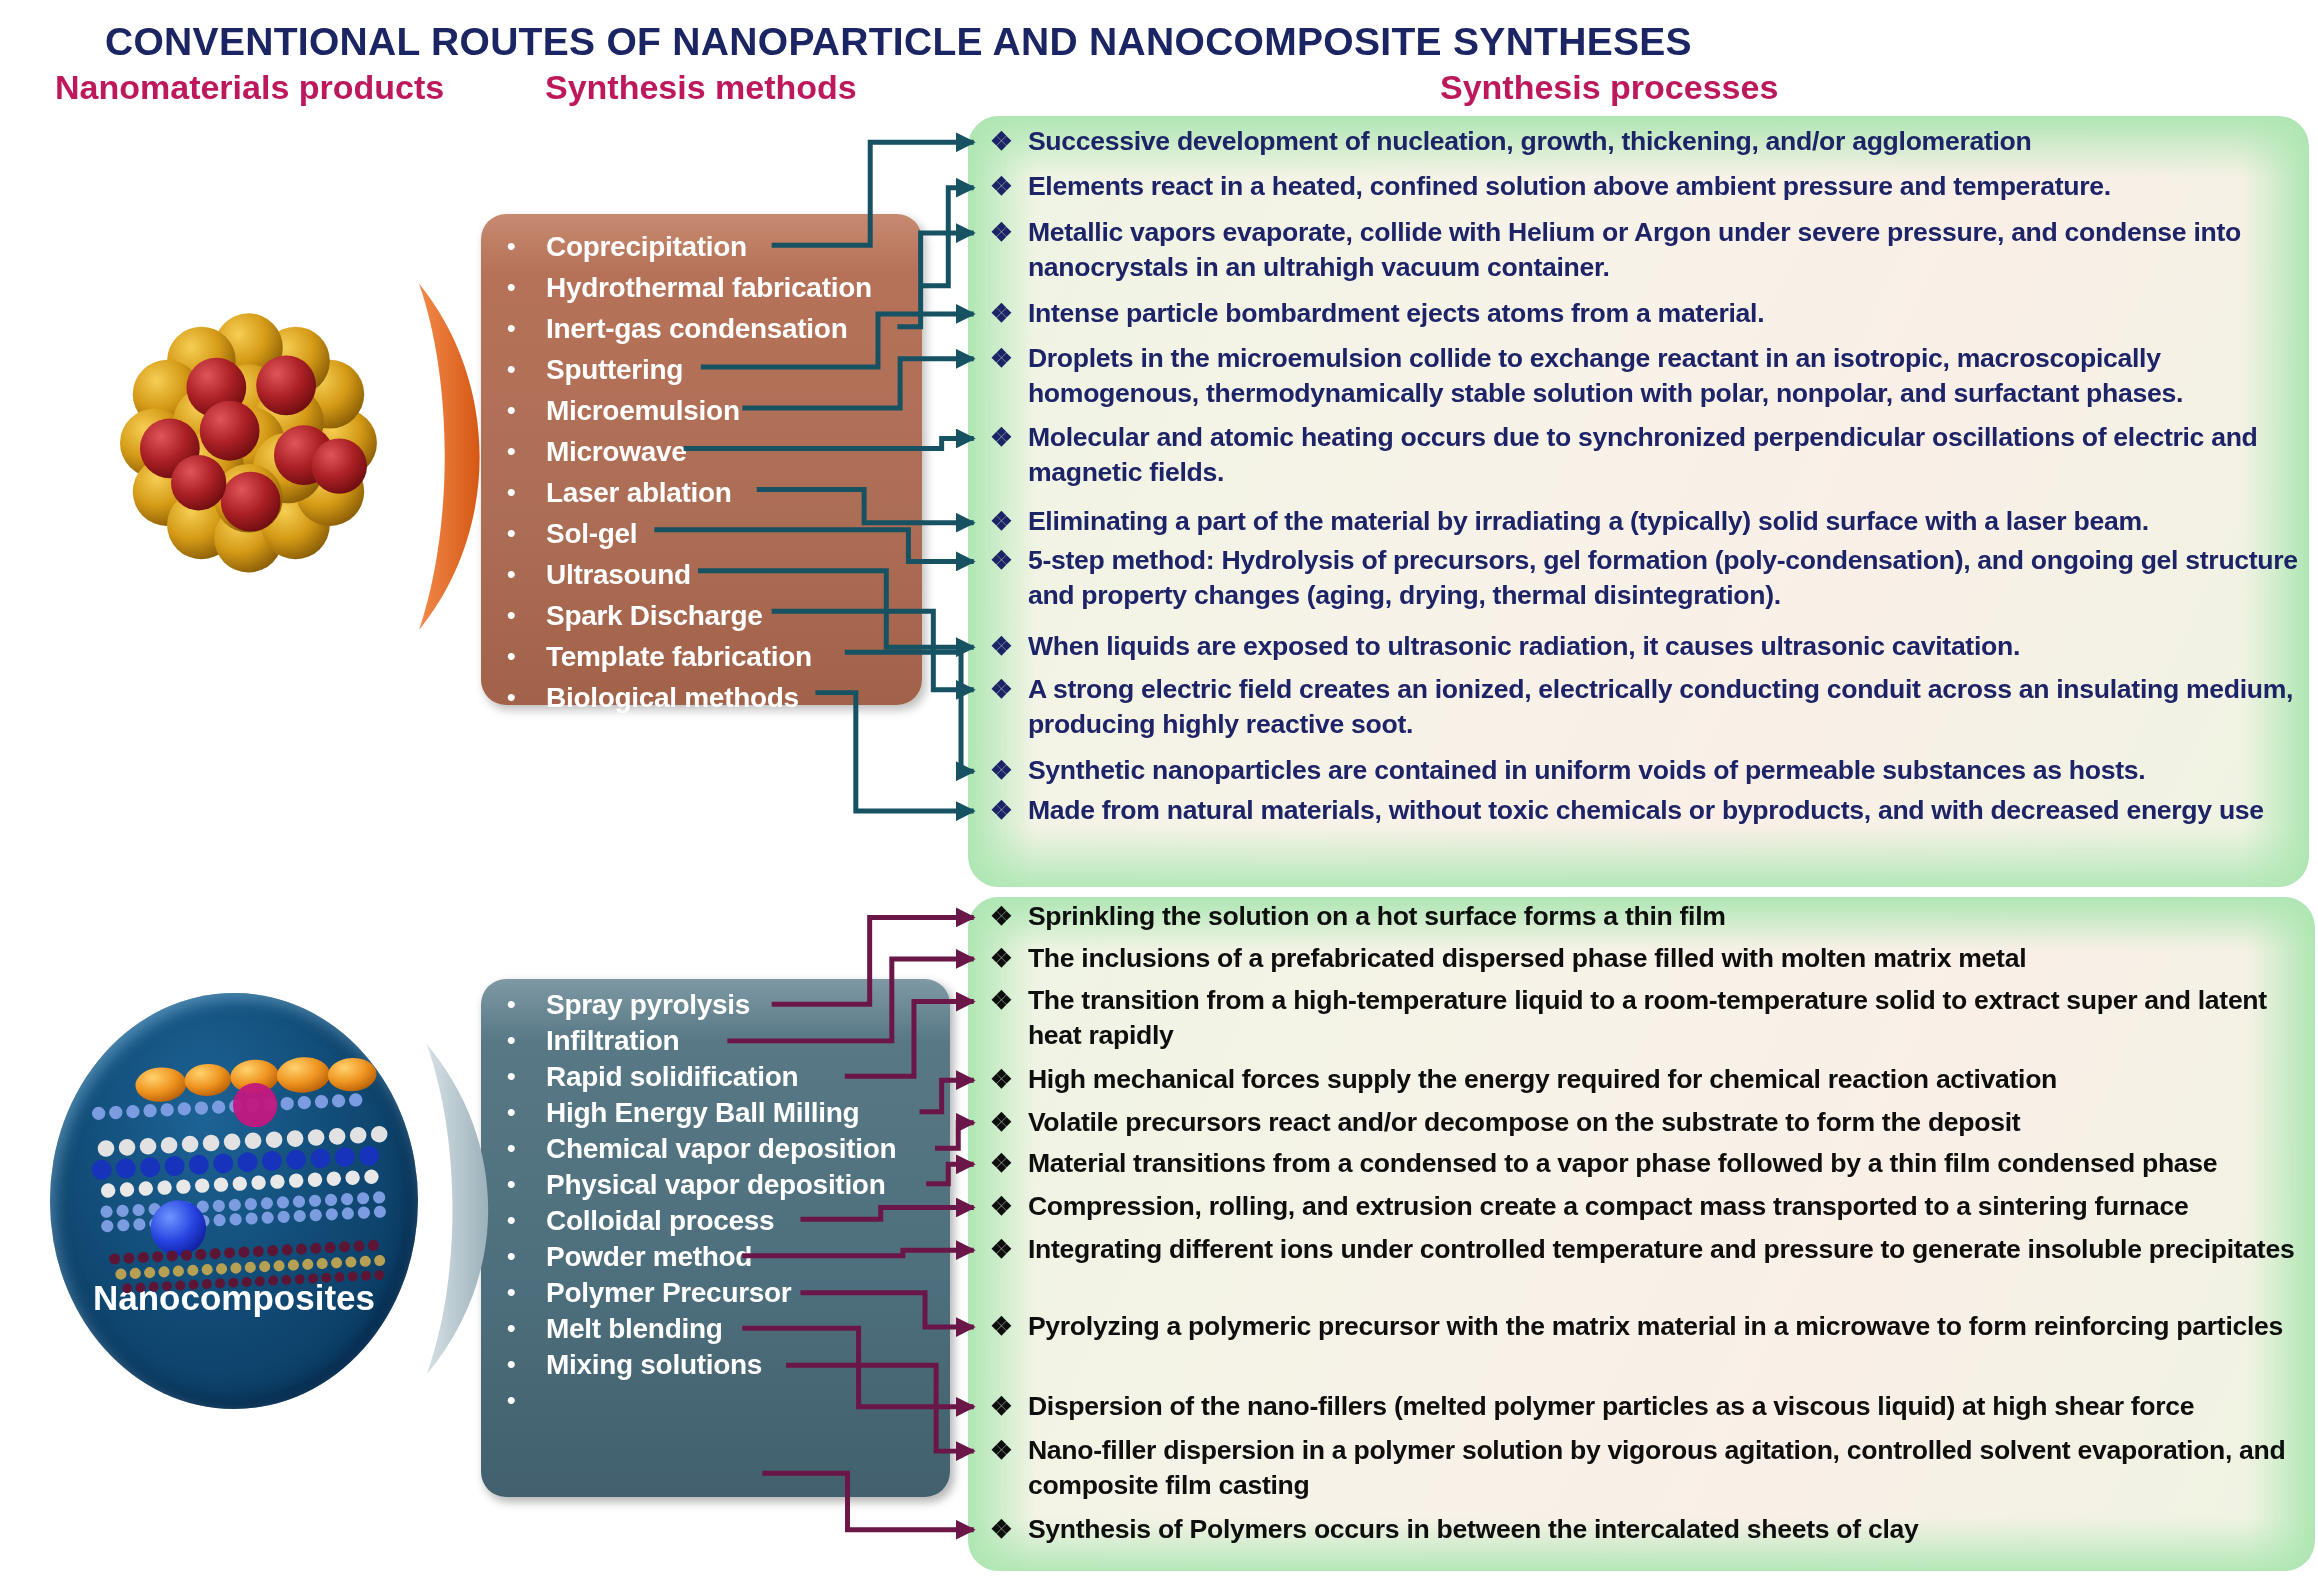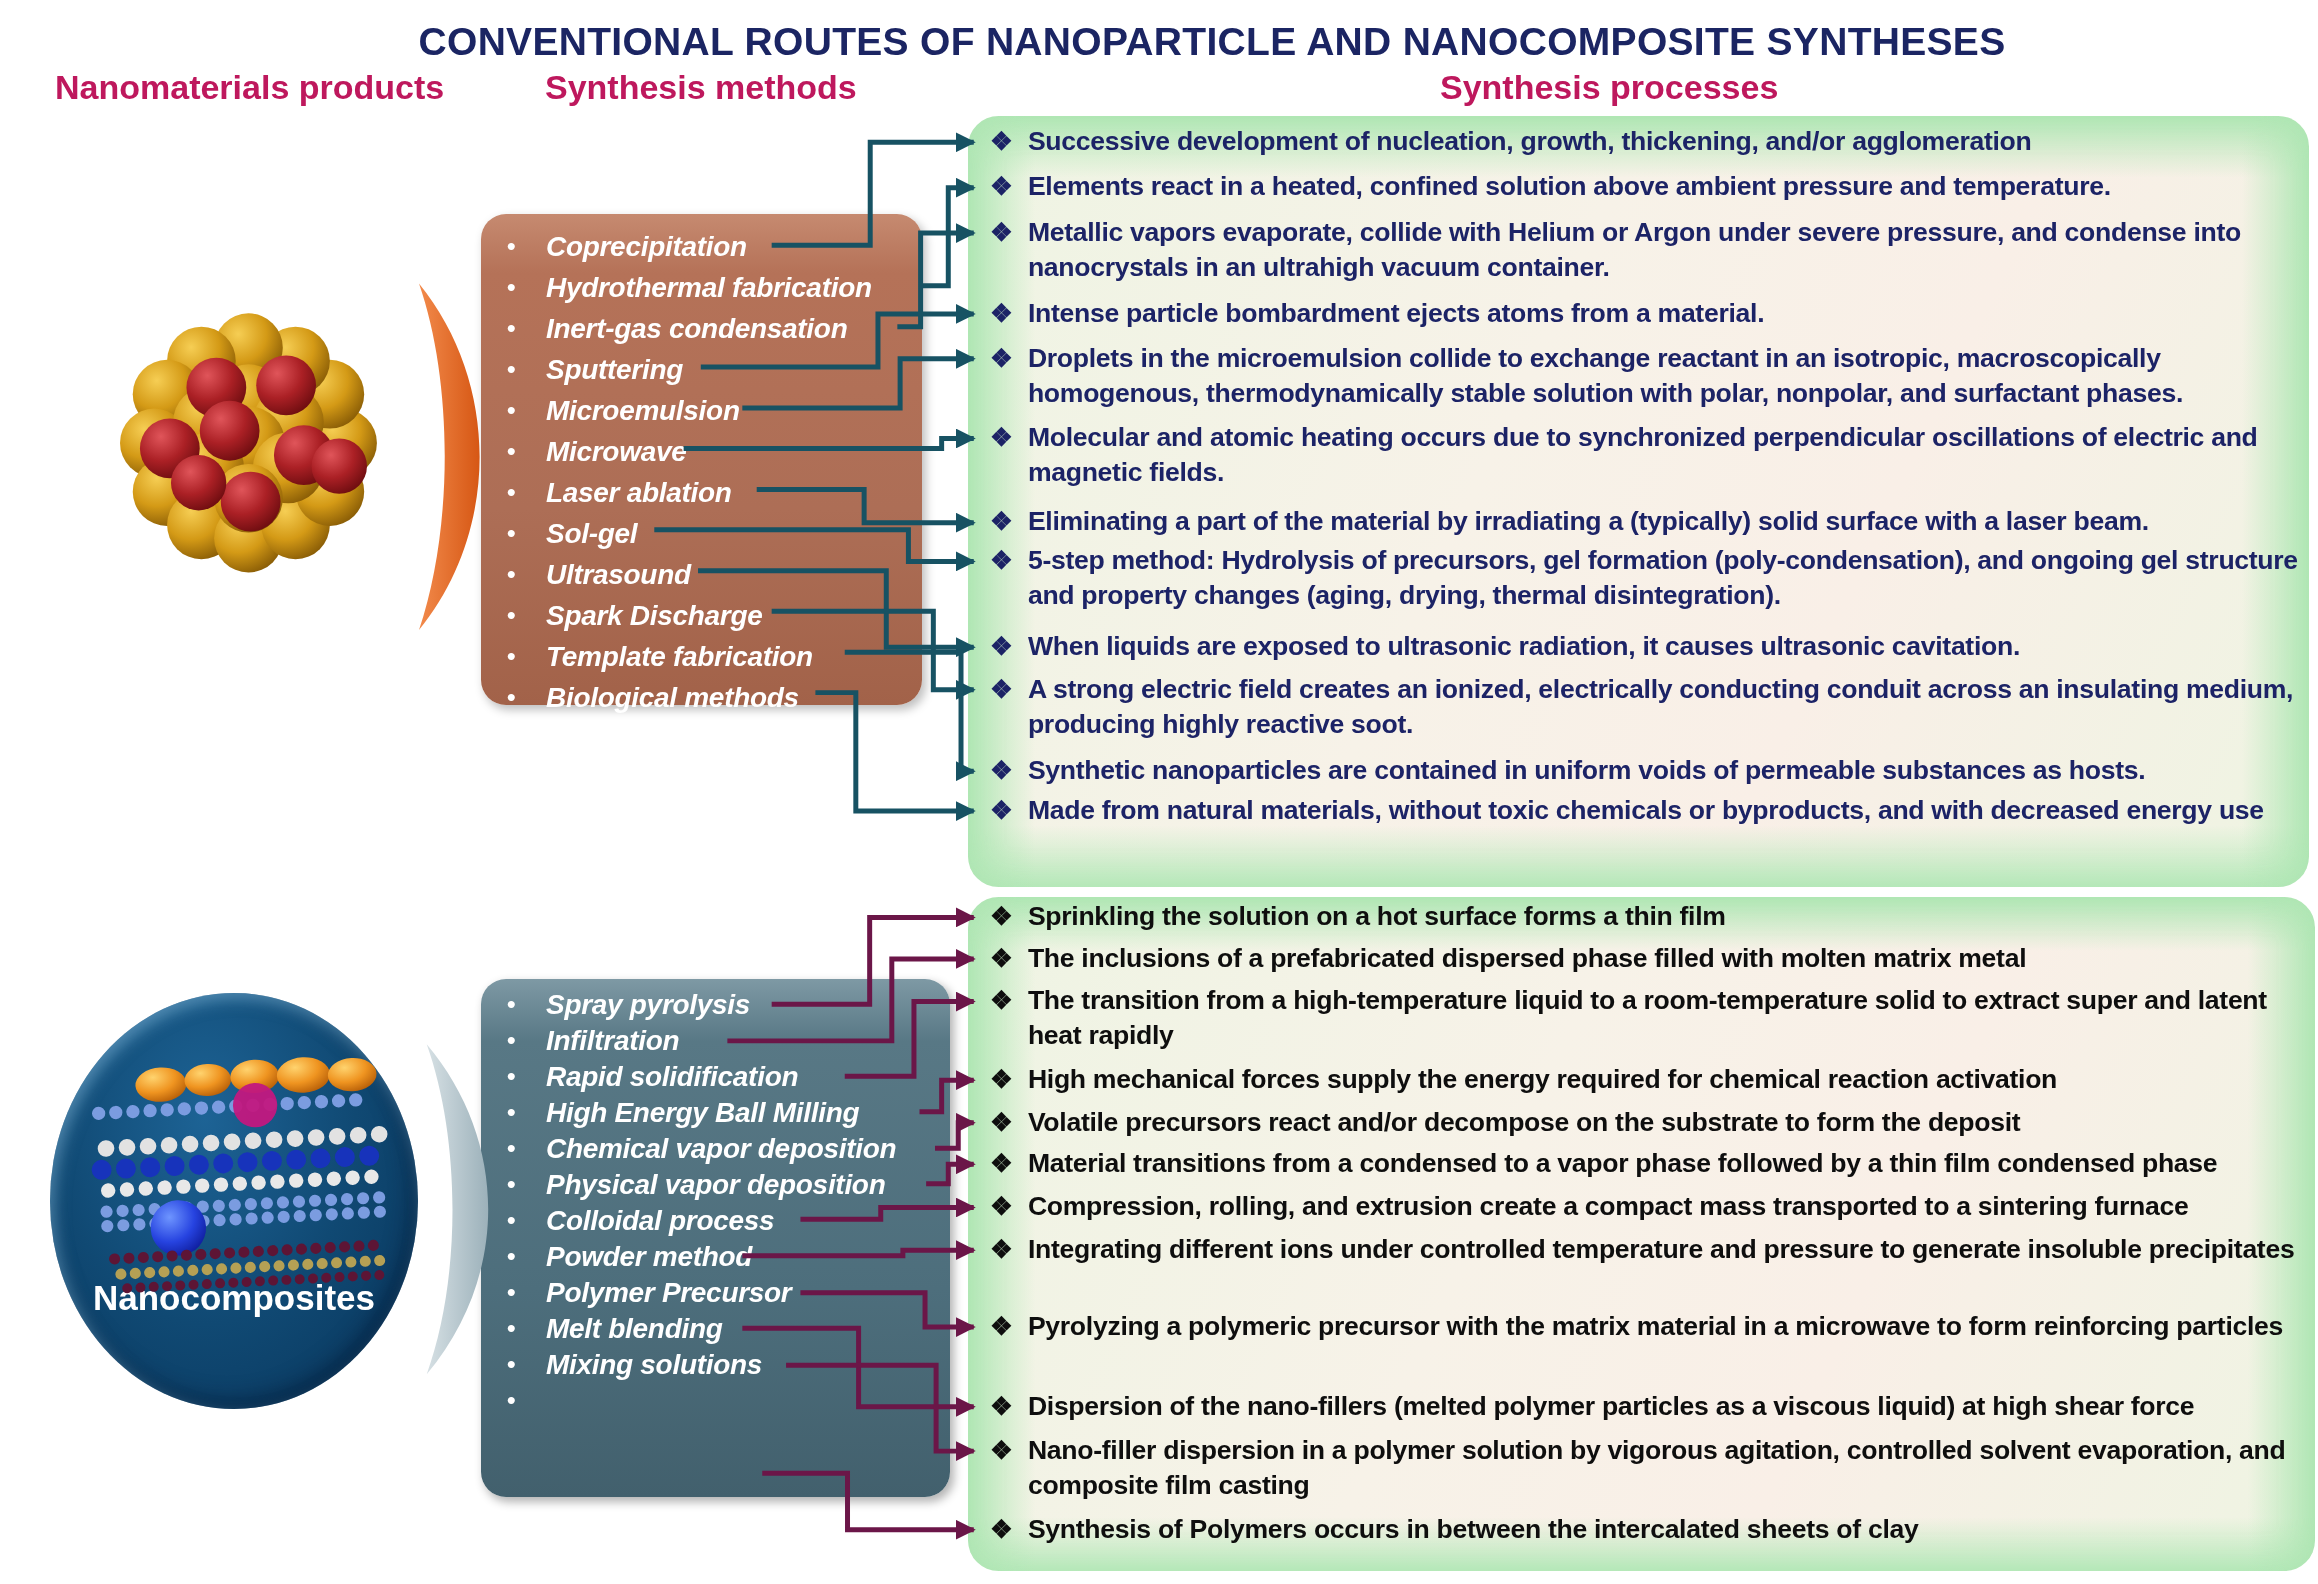--- a/index.html
+++ b/index.html
@@ -1,19 +1,19 @@
 <!DOCTYPE html>
 <html style="font-size:8.9px"><head>
 <meta charset="utf-8">
 <style>
   html,body{margin:0;padding:0;background:#ffffff;}
   #canvas{position:relative;width:2319px;height:1584px;background:#ffffff;overflow:hidden;
           font-family:"Liberation Sans",sans-serif;}
   
-  .title{position:absolute;left:0;top:20px;width:2319px;text-align:center;padding-left:105px;box-sizing:border-box;
+  .title{position:absolute;left:0;top:20px;width:2319px;text-align:left;padding-left:105px;box-sizing:border-box;
          font-size:39px;font-weight:bold;color:#1b2563;letter-spacing:0.3px;white-space:nowrap;z-index:3;}
   .colhead{position:absolute;font-size:34px;font-weight:bold;color:#be185d;white-space:nowrap;z-index:3;}
   #head-products{left:55px;top:68px;}
   #head-methods{left:545px;top:68px;}
   #head-processes{left:1440px;top:68px;}
   
   .circle{position:absolute;border-radius:50%;z-index:1;}
   #np-circle{left:42px;top:245px;width:368px;height:417px;
      background:radial-gradient(ellipse at 40% 33%,#f08038 0%,#e4620f 48%,#d5540a 78%,#c84c07 100%);
      box-shadow:inset 5.5px 7.8px 16.6px rgba(255,190,150,.55), inset -7.8px -10px 22px rgba(150,50,0,.35);}
@@ -32,21 +32,21 @@
   #box-nc{left:481px;top:979px;width:469px;height:518px;
      background:linear-gradient(180deg,#7e99a4 0%,#587885 12%,#4d6e7c 60%,#42606d 100%);
      box-shadow:3.3px 4.4px 10px rgba(0,0,0,.3);}
   ul.mlist{position:absolute;margin:0;list-style:none;z-index:3;color:#ffffff;font-weight:bold;}
   #list-np{left:481px;top:214px;width:441px;padding:12.2px 0 0 26px;font-size:28px;}
   #list-np li{line-height:41px;}
   #list-nc{left:481px;top:979px;width:469px;padding:8.3px 0 0 26px;font-size:28px;}
   #list-nc li{line-height:36px;}
   ul.mlist li{display:flex;align-items:flex-start;}
   .mb{flex:0 0 39px;text-align:left;font-size:24.4px;}
-  .mtext{flex:1 1 auto;letter-spacing:-0.3px;white-space:nowrap;font-style:italic;}
+  .mtext{flex:1 1 auto;letter-spacing:-0.3px;white-space:nowrap;}
   .mtext-wrap{flex:1 1 auto;letter-spacing:-0.3px;max-width:354px;}
   .it{font-style:italic;}
   
   .gbox{position:absolute;border-radius:30.5px;z-index:1;
      background:
        linear-gradient(90deg,#b2e8b6 0%,rgba(178,232,182,0) 5%,rgba(178,232,182,0) 95%,#b2e8b6 100%),
        linear-gradient(180deg,#b2e8b6 0%,rgba(178,232,182,0) 8%,rgba(178,232,182,0) 92%,#b9eabc 100%),
        linear-gradient(115deg,#eef4e3 0%,#f7f2e8 40%,#f9efe7 65%,#eef4e2 100%);
      box-shadow:inset 0 0 33px rgba(170,225,175,.55);}
   #gbox-np{left:968px;top:116px;width:1341px;height:771px;}

